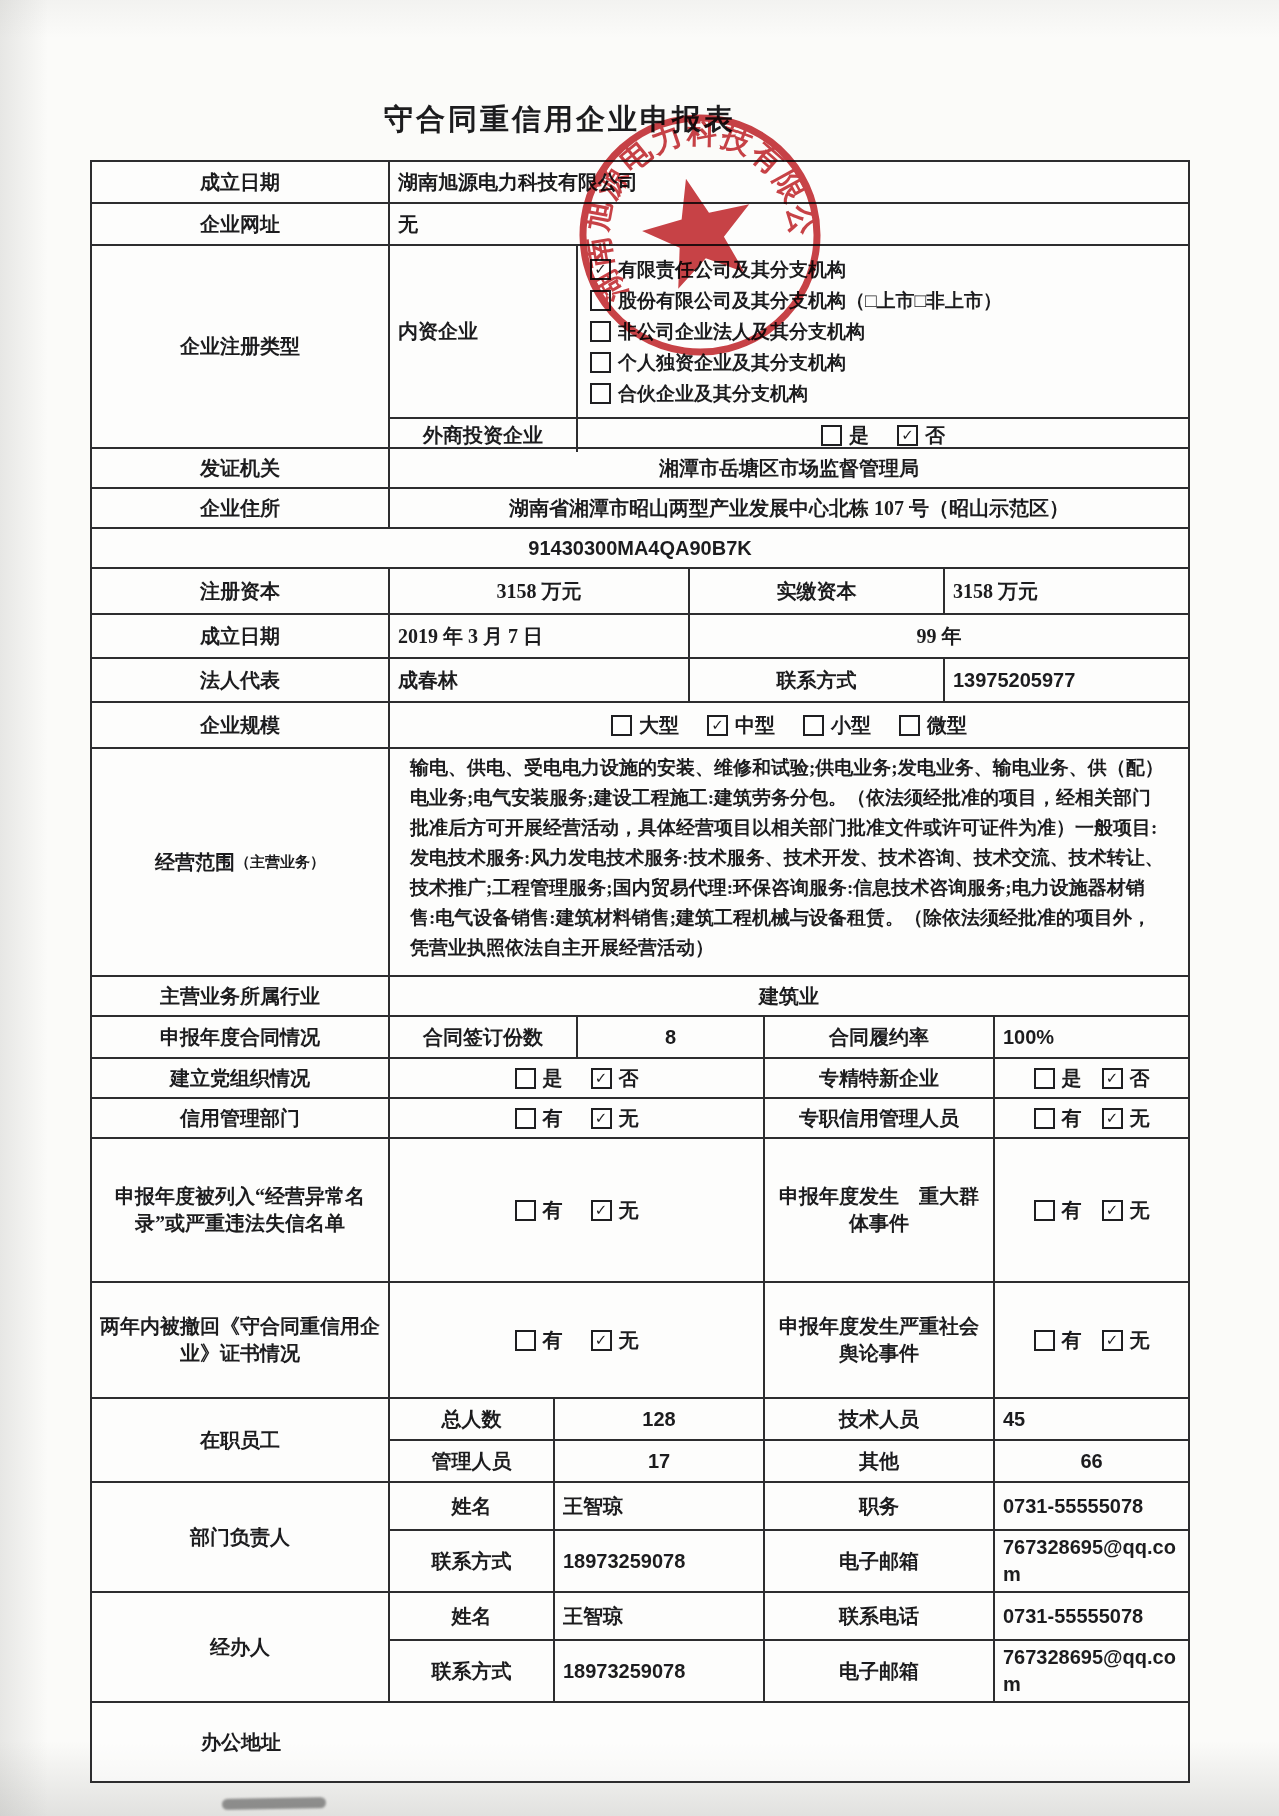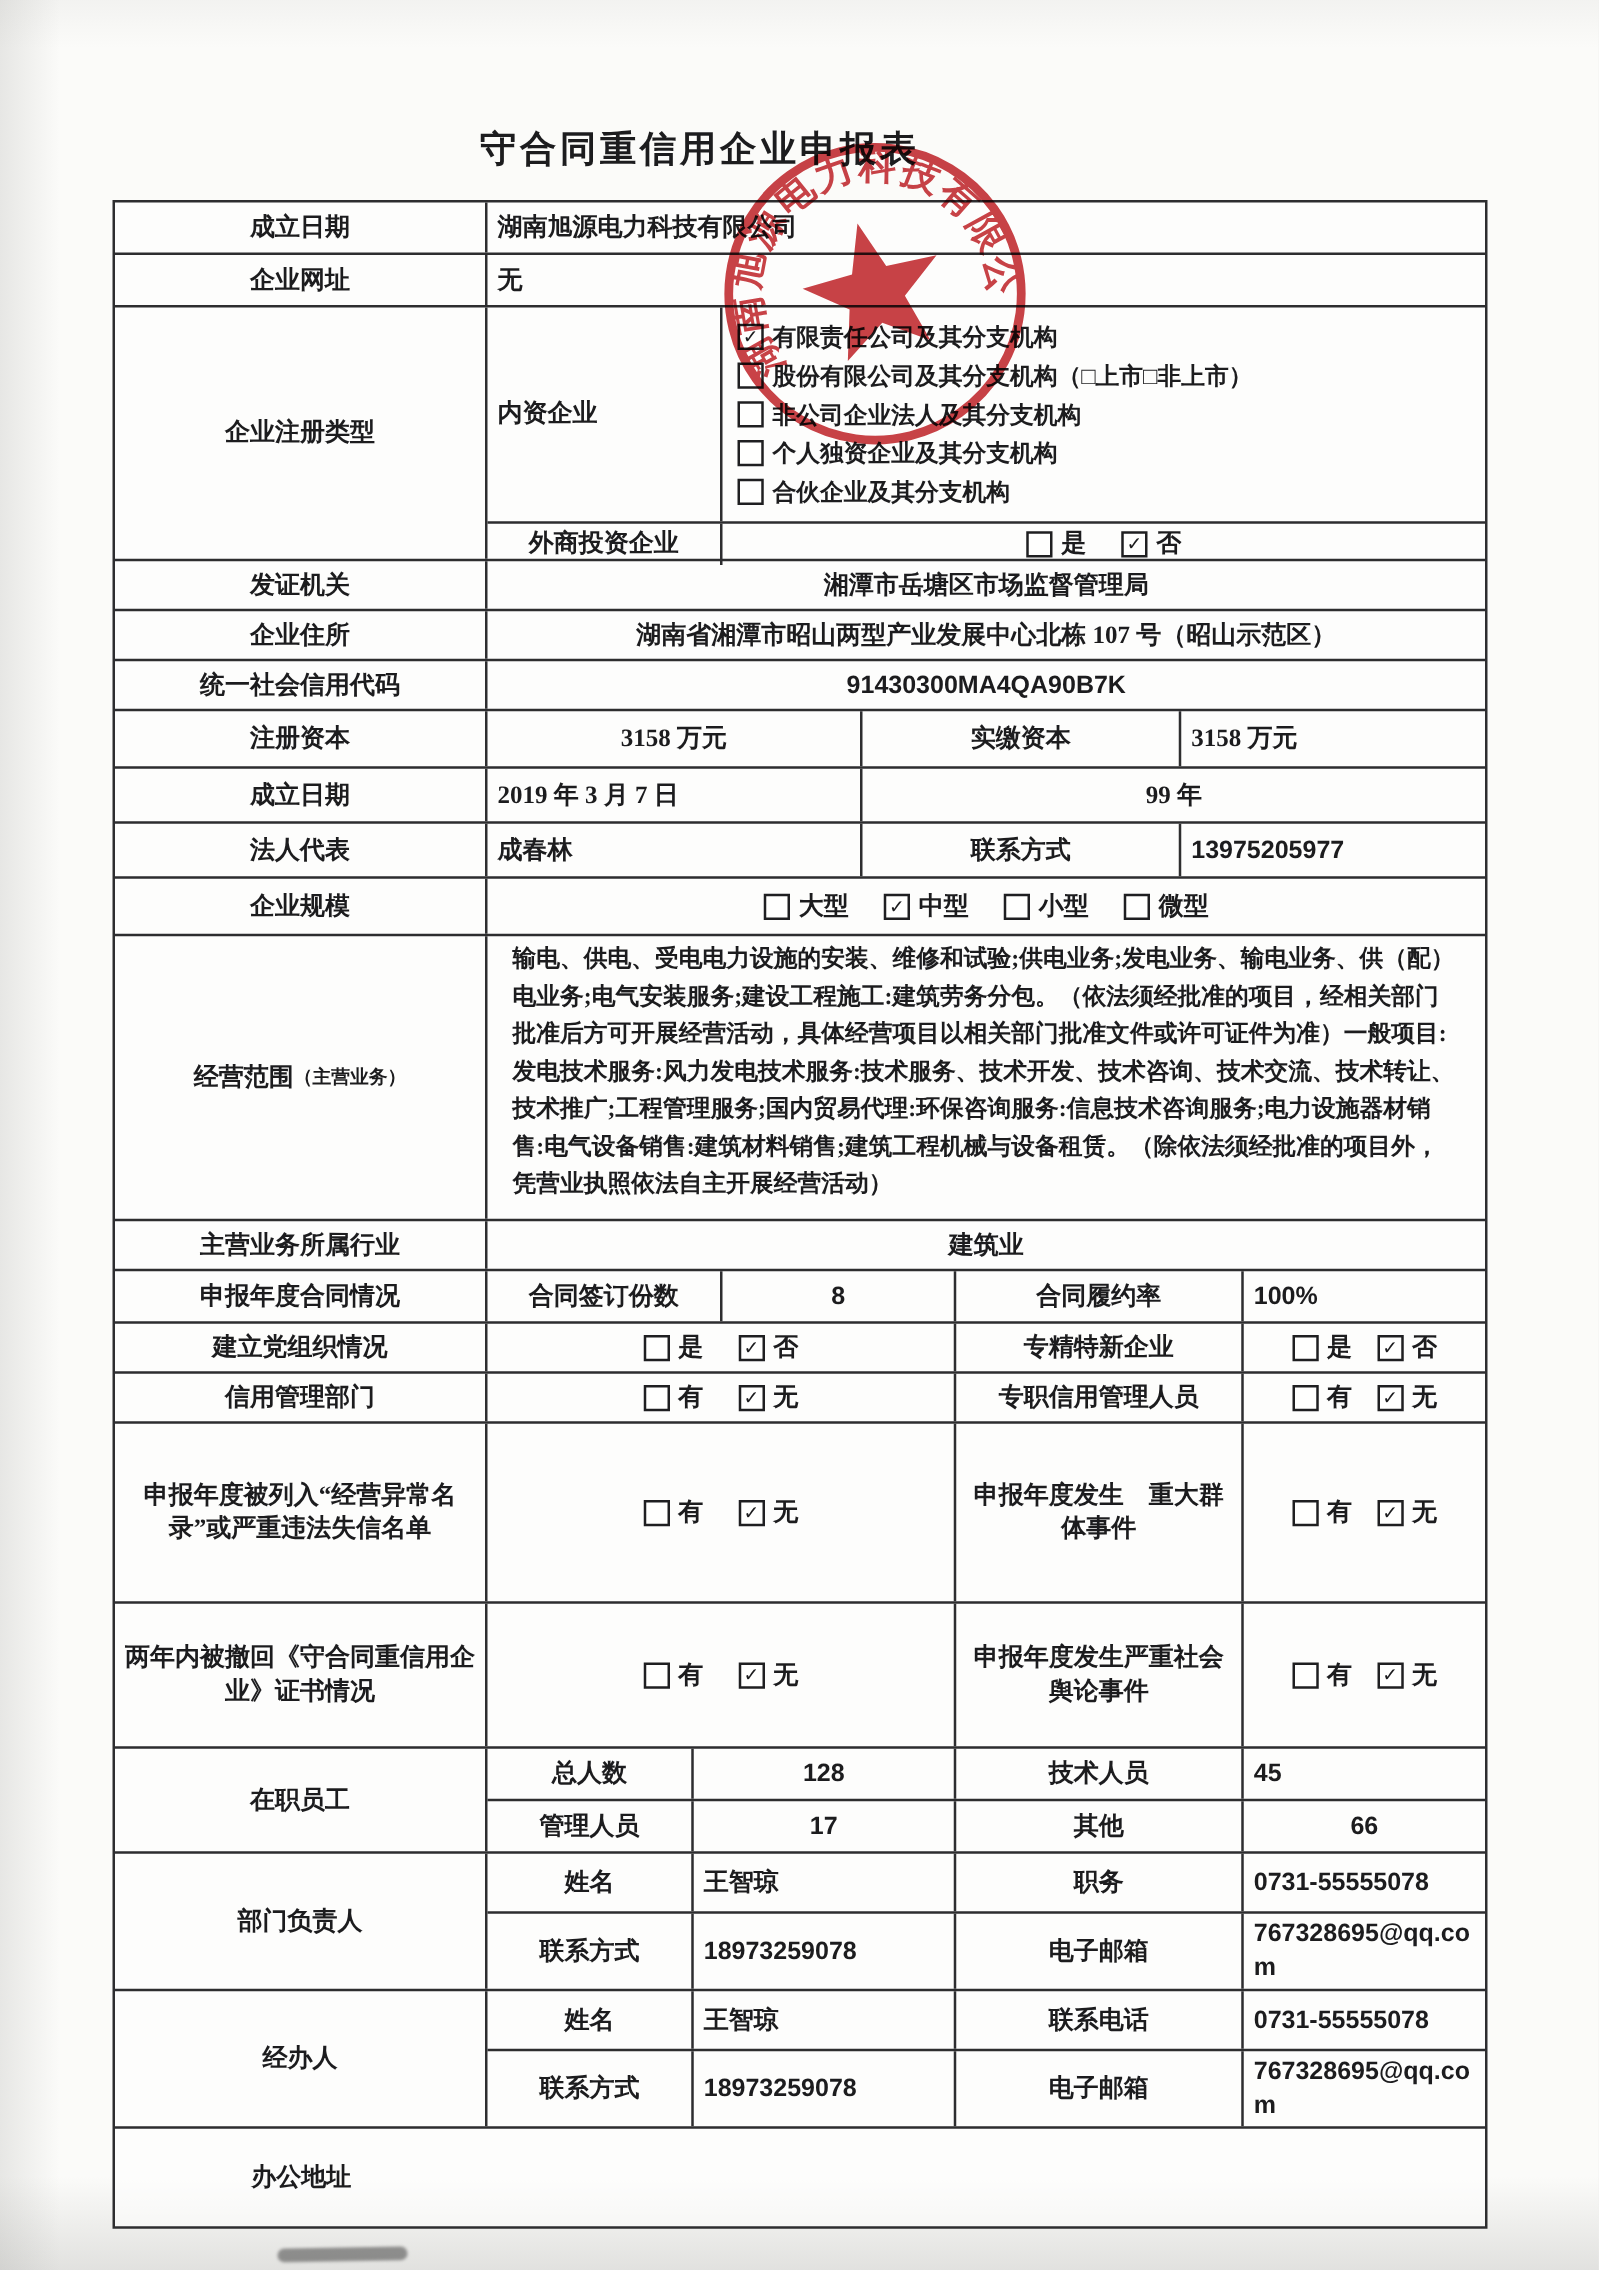--- a/index.html
+++ b/index.html
@@ -112,21 +112,20 @@
       <div class="c" style="flex:0 0 298px">发证机关</div>
       <div class="c" style="flex:1">湘潭市岳塘区市场监督管理局</div>
     </div>
 
     <div class="r" style="height:40px">
       <div class="c" style="flex:0 0 298px">企业住所</div>
       <div class="c" style="flex:1">湖南省湘潭市昭山两型产业发展中心北栋 107 号（昭山示范区）</div>
     </div>
 
     <div class="r" style="height:40px">
-      <div class="c" style="flex:0 0 298px">统一社会信用代码</div>
       <div class="c num" style="flex:1">91430300MA4QA90B7K</div>
     </div>
 
     <div class="r" style="height:46px">
       <div class="c" style="flex:0 0 298px">注册资本</div>
       <div class="c" style="flex:0 0 300px">3158 万元</div>
       <div class="c" style="flex:0 0 255px">实缴资本</div>
       <div class="c left" style="flex:1">3158 万元</div>
     </div>
 

